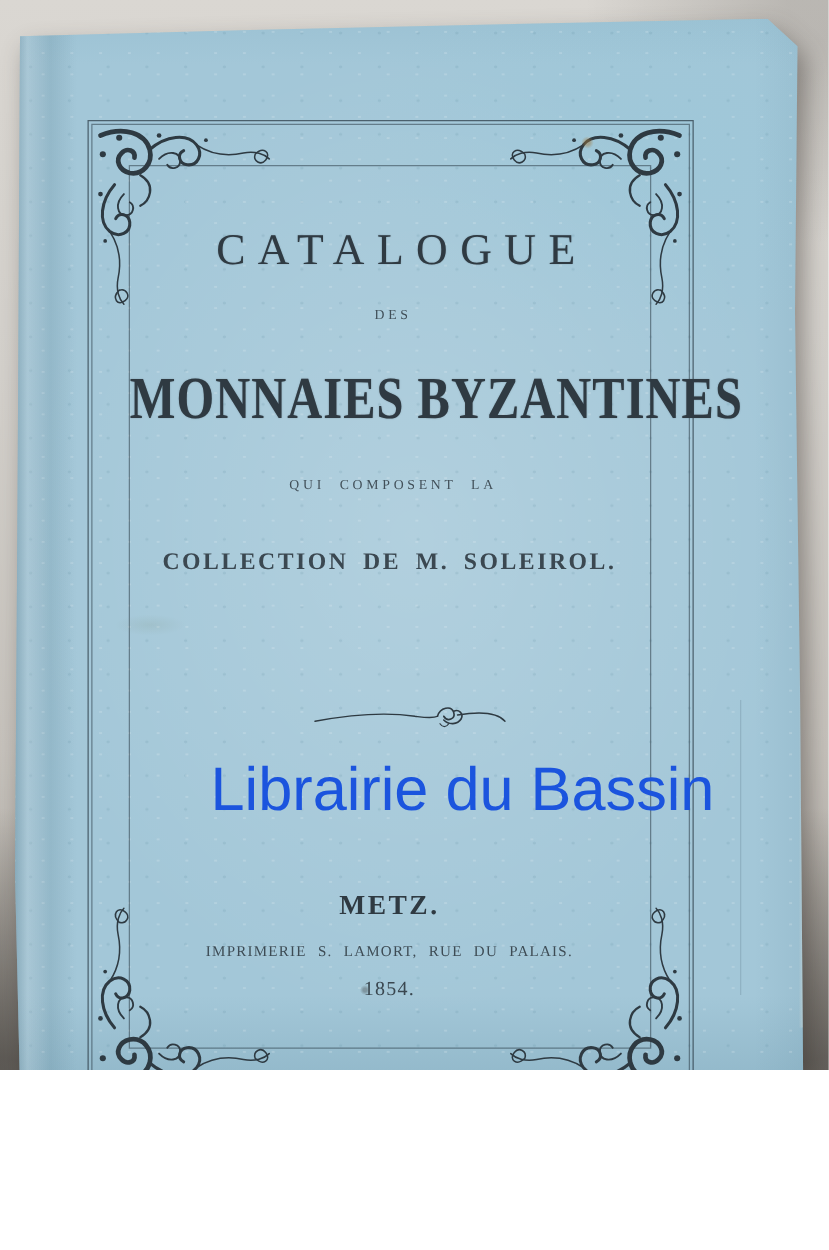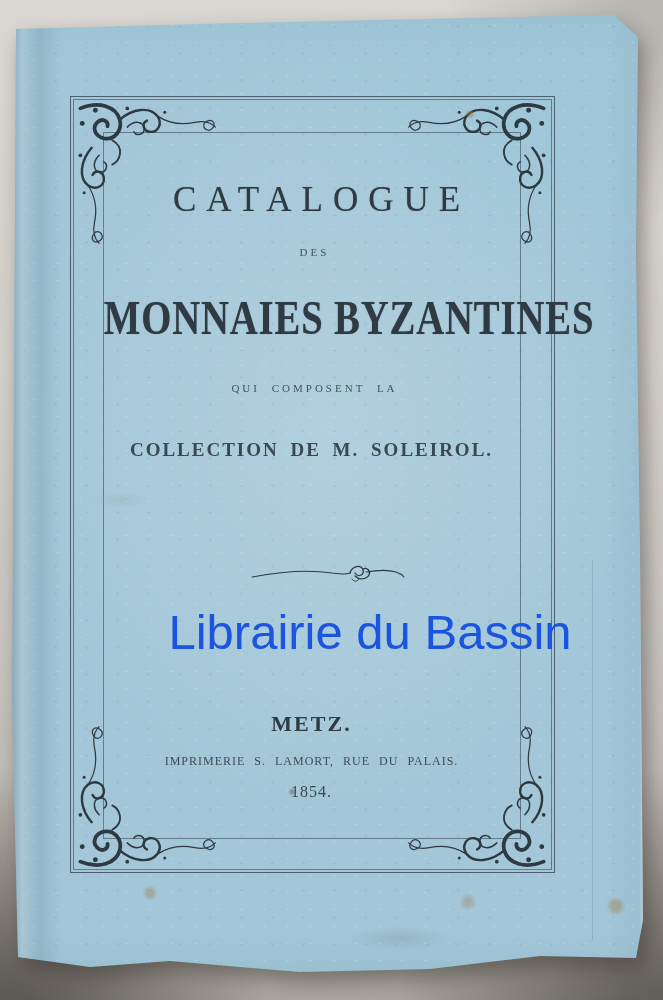--- a/index.html
+++ b/index.html
@@ -4,21 +4,21 @@
 <style>
   :root{
     --cover:#a3c7d8;
     --ink:#2f3a42;
     --watermark_blue:#1b54de;
     --background:#cdc9c3;
   }
   html,body{margin:0;padding:0;}
   body{font-family:"Liberation Serif","DejaVu Serif",serif;}
   .photo{
-    position:relative;width:663px;height:1000px;overflow:hidden;
+    position:relative;width:663px;height:856px;overflow:hidden;
     background:
       radial-gradient(circle at 0% 104%, rgba(30,28,25,.55) 0 4%, rgba(30,28,25,0) 22%),
       radial-gradient(circle at 100% 104%, rgba(30,28,25,.50) 0 4%, rgba(30,28,25,0) 22%),
       radial-gradient(circle at 100% 0%, rgba(40,38,35,.18) 0 3%, rgba(40,38,35,0) 18%),
       linear-gradient(180deg,#dad7d2 0%,#d3d0cb 35%,#c6c2bc 70%,#aaa59e 100%);
   }
   .book-wrap{position:absolute;inset:0;filter:drop-shadow(6px 10px 10px rgba(50,45,40,.45));}
   .book{
     position:absolute;inset:0;
     clip-path:polygon(16px 29px,200px 24px,420px 19px,614px 15px,638px 37px,636px 250px,640px 550px,643px 920px,636px 958px,540px 956px,430px 969px,300px 972px,170px 961px,90px 967px,18px 957px,12px 700px,14px 400px);

